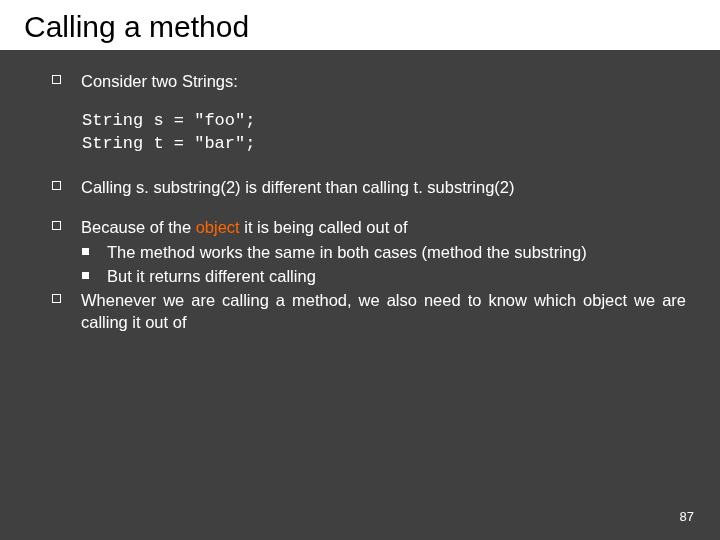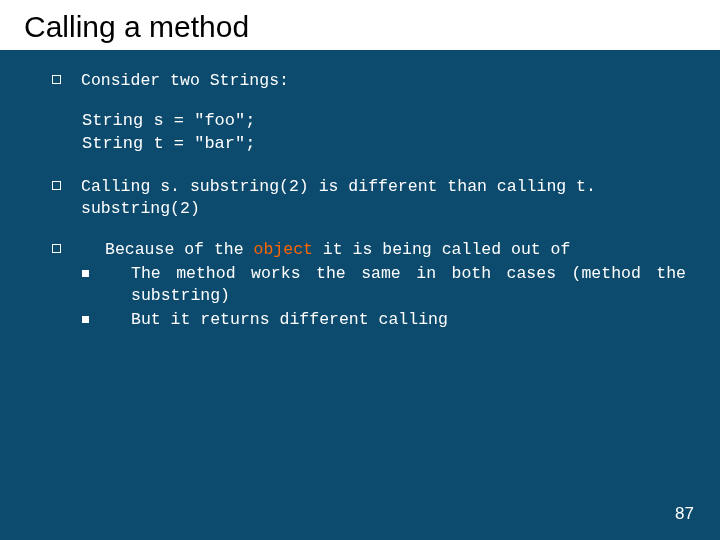--- a/index.html
+++ b/index.html
@@ -7,21 +7,21 @@
     padding: 0;
     width: 720px;
     height: 540px;
     background: #000;
     font-family: Verdana, Geneva, sans-serif;
     overflow: hidden;
   }
   .slide {
     width: 720px;
     height: 540px;
-    background: #0c4a6e;
+    background: #404040;
     color: #fff;
     box-sizing: border-box;
     position: relative;
   }
   .title-area {
     background: #fff;
     color: #000;
     padding: 10px 24px 6px 24px;
   }
   .title-area h1 {
@@ -32,26 +32,24 @@
   }
   .body-area {
     padding: 20px 34px 0 52px;
     font-size: 16.5px;
     line-height: 1.35;
   }
   .bullet-row {
     display: flex;
     align-items: flex-start;
     margin-bottom: 18px;
-    font-family: Liberation Mono, monospace;
   }
   .bullet-row.last-group {
     margin-bottom: 2px;
     text-align: justify;
-    gap: 24px;
   }
   .sq {
     flex: 0 0 auto;
     width: 9px;
     height: 9px;
     border: 1.5px solid #fff;
     margin-top: 5px;
     margin-right: 20px;
     box-sizing: border-box;
   }
@@ -79,21 +77,21 @@
     text-align: justify;
   }
   .sub-content {
     flex: 1;
   }
   .page-num {
     position: absolute;
     bottom: 16px;
     right: 26px;
     color: #fff;
-    font-size: 17px;
+    font-size: 13px;
   }
 </style>
 </head>
 <body>
 
 <div class="slide">
 
   <div class="title-area">
     <h1>Calling a method</h1>
   </div>
@@ -122,18 +120,22 @@
     <div class="bullet-row last-group">
       <span class="sq filled"></span>
       <span class="sub-content just">The method works the same in both cases (method the substring)</span>
     </div>
 
     <div class="bullet-row last-group">
       <span class="sq filled"></span>
       <span class="sub-content">But it returns different calling</span>
     </div>
 
+    <div class="bullet-row last-group">
+      <span class="sq"></span>
+      <span class="sub-content just">Whenever we are calling a method, we also need to know which object we are calling it out of</span>
+    </div>
 
   </div>
 
   <div class="page-num">87</div>
 
 </div>
 
 </body></html>

